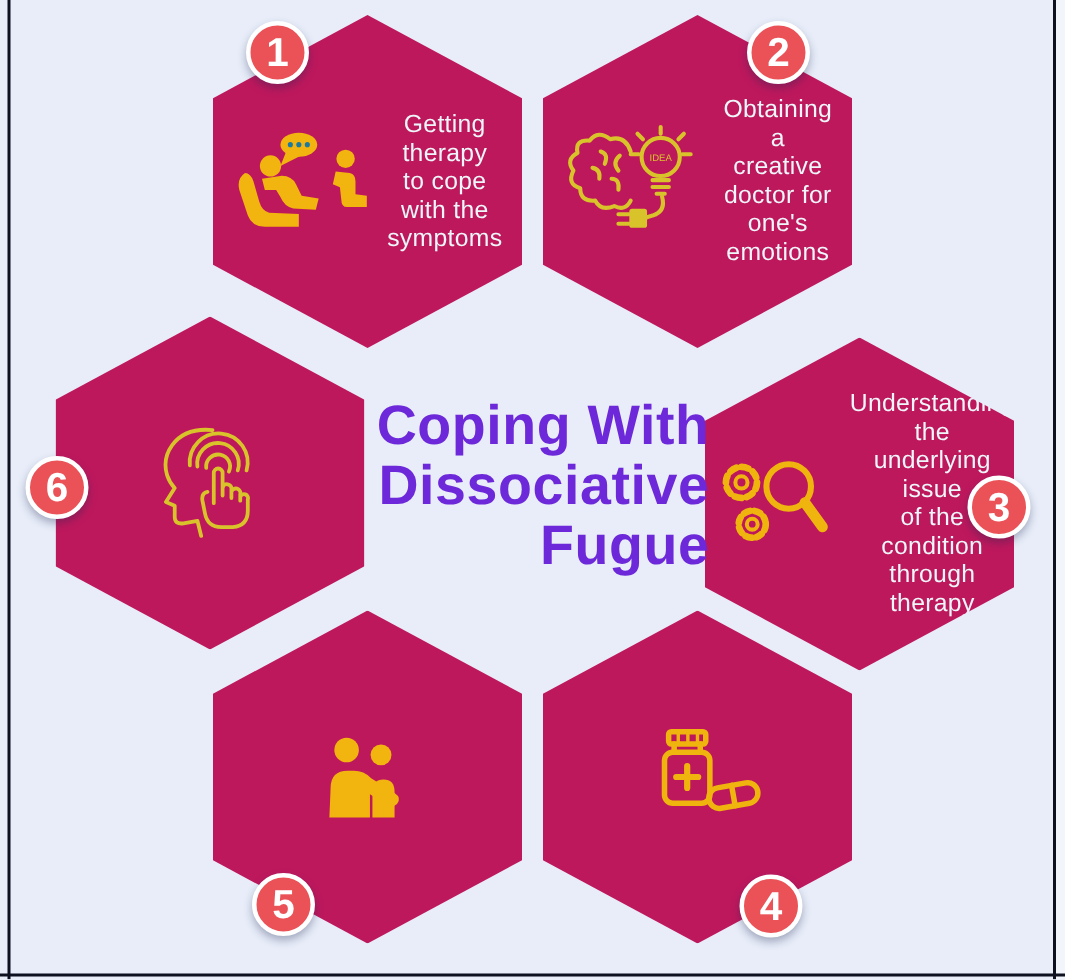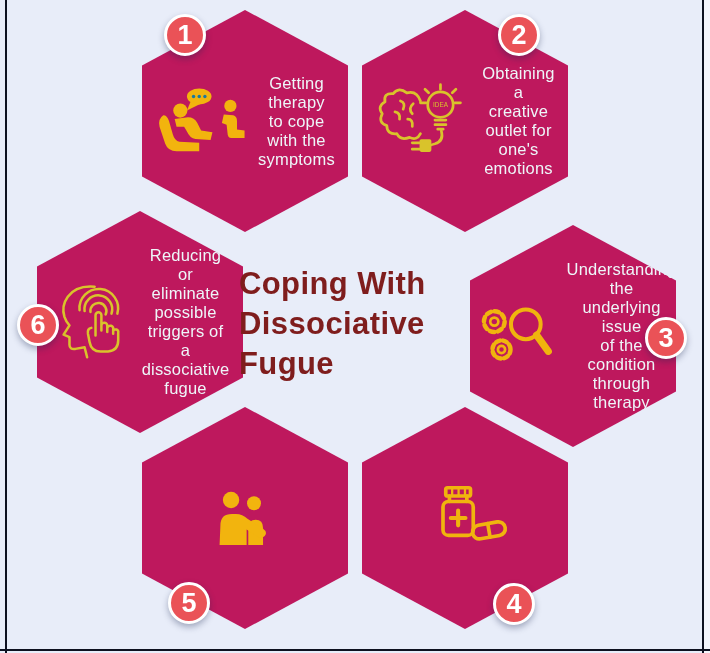--- a/index.html
+++ b/index.html
@@ -45,22 +45,22 @@
   }
   .badge-1{left:22px;top:4px;}
   .badge-2{left:136px;top:4px;}
   .badge-3{left:175px;top:92px;}
   .badge-4{left:131px;top:176px;}
   .badge-5{left:26px;top:175px;}
   .badge-6{left:-20px;top:93px;}
 
   .title{
     position:absolute;left:239px;top:264px;width:234px;
-    color:#7f1d1d;font-size:31px;line-height:40px;font-weight:bold;
-    letter-spacing:.4px;text-align:left;white-space:pre-line;z-index:2;
+    color:#6d28d9;font-size:37px;line-height:40px;font-weight:bold;
+    letter-spacing:.4px;text-align:right;white-space:pre-line;z-index:2;
   }
 </style>
 </head>
 <body>
 
 <div id="stage">
 
   <div class="frame-right-gutter"></div>
   <div class="frame-line frame-left"></div>
   <div class="frame-line frame-right"></div>
@@ -110,21 +110,21 @@
             <path d="M66 45 H78 M66 50 H78 M69 55 H75"></path>
             <path d="M72 6 V11 M55 11 L59 15 M89 11 L85 15 M50 26 H56 M94 26 H88"></path>
             <path d="M73 57 Q76 68 66 71 Q58 73 58 76"></path>
             <path d="M49 70 H41 M49 77 H41"></path>
           </g>
           <rect x="49" y="66" width="13" height="14" rx="2" fill="#d9c32b"></rect>
           <text x="72" y="31" font-size="7" text-anchor="middle" fill="#d9c32b">IDEA</text>
         </svg>
       </div>
       <div class="step-label">Obtaining a
-creative outlet for
+creative doctor for
 one's emotions</div>
     </div>
     <div class="badge badge-2">
       <span>2</span>
     </div>
   </div>
 
   <div class="hex-wrap hex-3">
     <div class="hex">
       <div class="icon-slot">
@@ -196,23 +196,19 @@
         <svg width="84" height="78" viewBox="0 0 100 92">
           <g fill="none" stroke="#d9c32b" stroke-width="3" stroke-linecap="round" stroke-linejoin="round">
             <path d="M52 4 Q30 2 20 16 Q12 27 16 40 Q18 46 22 50 L15 61 L22 64 L22 73 Q22 79 29 78 L40 76 L43 88"></path>
             <path d="M34 32 A 23 23 0 1 1 79 36"></path>
             <path d="M40 33 A 16.5 16.5 0 1 1 72 36"></path>
             <path d="M47 34 A 9.5 9.5 0 1 1 65 37"></path>
             <path d="M53 62 V38 A 3.5 3.5 0 0 1 60 38 V56 M60 50 A 3.5 3.5 0 0 1 67 51 V58 M67 53 A 3.5 3.5 0 0 1 74 55 V60 M74 57 A 3 3 0 0 1 80 59 V68 Q80 80 68 81 L59 81 Q48 81 46 70 L44 60 Q43 54 48 53"></path>
           </g>
         </svg>
       </div>
-      <div class="step-label">Reducing or
-eliminate possible
-triggers of a
-dissociative fugue</div>
     </div>
     <div class="badge badge-6">
       <span>6</span>
     </div>
   </div>
 
 </div>
 
 </body></html>

